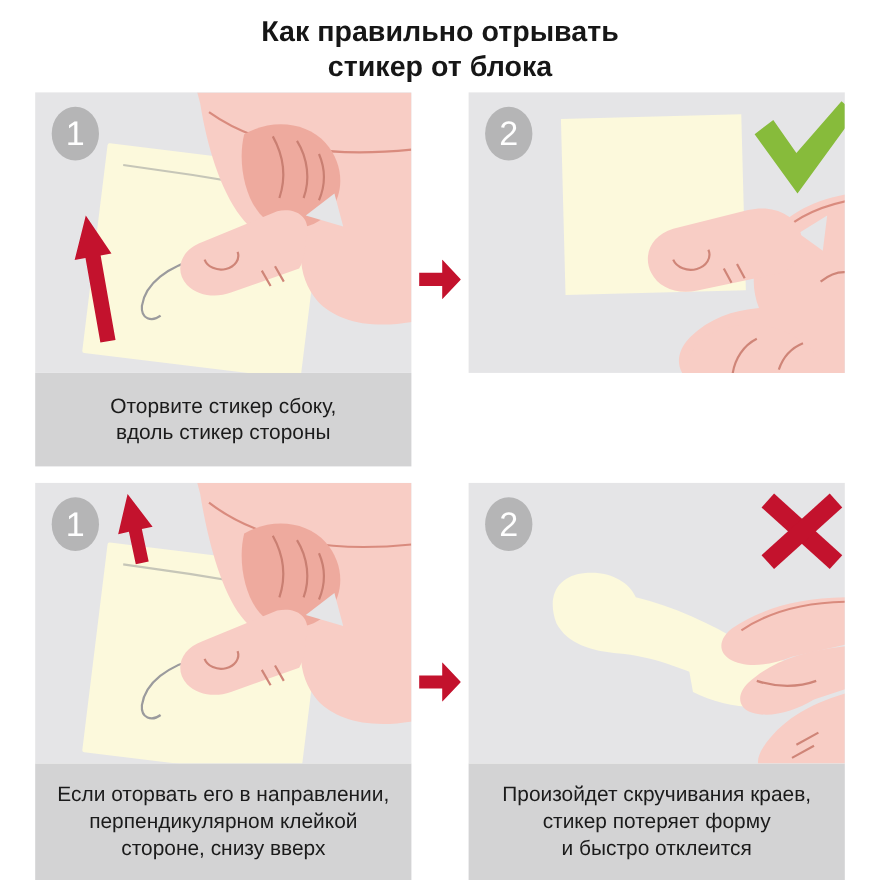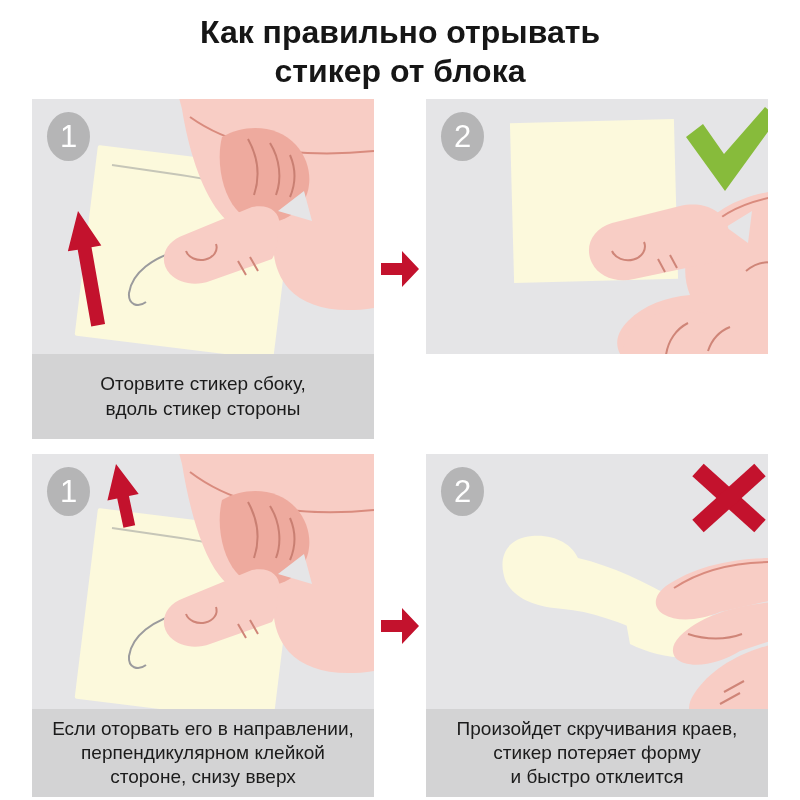--- a/index.html
+++ b/index.html
@@ -5,21 +5,21 @@
   html,body { margin:0; padding:0; background:#ffffff; }
   body {
     width:800px; height:800px;
     font-family:"Liberation Sans","DejaVu Sans",sans-serif;
     color:#1b1b1b;
     overflow:hidden;
   }
   .title {
     padding-top:13px;
     text-align:center;
-    font-size:32px;
+    font-size:26px;
     font-weight:600;
     line-height:1.22;
     white-space:pre-line;
     color:#161616;
   }
   .grid { width:736px; margin:8px auto 0; }
   .row { display:flex; }
   .row + .row { margin-top:15px; }
   .panel { width:342px; display:flex; flex-direction:column; }
   .panel-image {
@@ -42,21 +42,21 @@
   .caption {
     background:#d3d3d4;
     display:flex; align-items:center; justify-content:center;
     text-align:center;
     font-size:19px;
     line-height:1.28;
     white-space:pre-line;
     padding:0 4px;
   }
   .row-top .caption { height:85px; }
-  .row-bottom .caption { height:88px; }
+  .row-bottom .caption { height:107px; }
   .arrow-col {
     width:52px;
     display:flex; align-items:center; justify-content:center;
   }
 </style>
 </head>
 <body>
 
 <div class="title">Как правильно отрывать
 стикер от блока</div>

